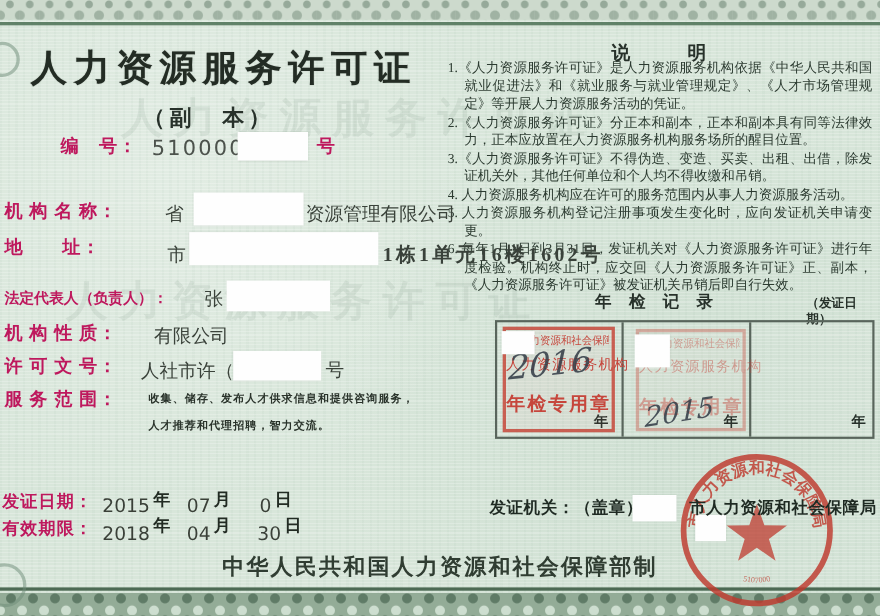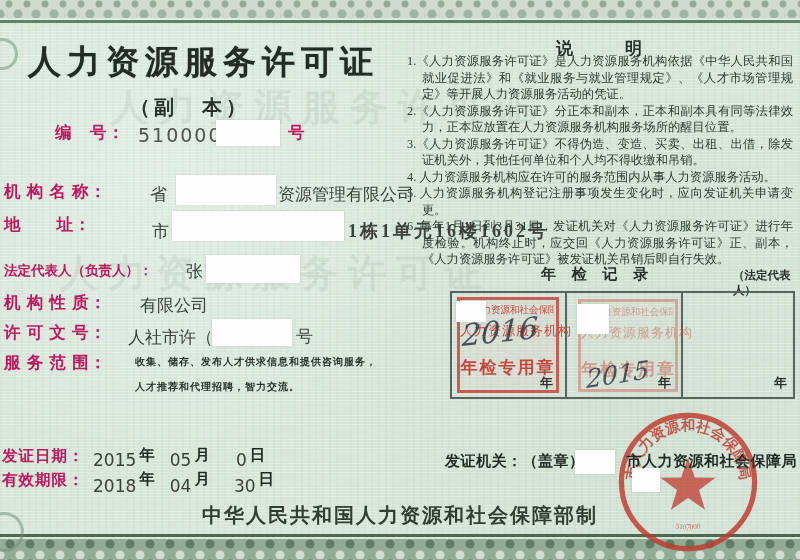--- a/index.html
+++ b/index.html
@@ -116,42 +116,42 @@
   <div class="abs lbl" style="left:4px; top:322px;">许 可 文 号：</div>
   <div class="abs val" style="left:128px; top:326px;">人社市许（</div>
   <div class="abs val" style="left:296px; top:325px;">号</div>
 
   <div class="abs lbl" style="left:4px; top:352px;">服 务 范 围：</div>
   <div class="abs val scope" style="left:113px; top:355px;">收集、储存、发布人才供求信息和提供咨询服务，</div>
   <div class="abs val scope" style="left:113px; top:380px;">人才推荐和代理招聘，智力交流。</div>
 
   <div class="abs lbl" style="left:2px; top:446px; font-size:15.5px;">发证日期：</div>
   <div class="abs date-row" style="left:90px; top:444px;">
-    <span class="d-num" style="top:6px;">2015</span><span class="d-unit">年</span><span class="d-num" style="top:6px;">05</span><span class="d-unit">月</span><span class="d-num" style="top:6px; margin-left:14px;">0</span><span class="d-unit">日</span>
+    <span class="d-num" style="top:6px;">2015</span><span class="d-unit">年</span><span class="d-num" style="top:6px;">07</span><span class="d-unit">月</span><span class="d-num" style="top:6px; margin-left:14px;">0</span><span class="d-unit">日</span>
   </div>
 
   <div class="abs lbl" style="left:2px; top:470px; font-size:15.5px;">有效期限：</div>
   <div class="abs date-row" style="left:90px; top:468px;">
     <span class="d-num" style="top:8px;">2018</span><span class="d-unit">年</span><span class="d-num" style="top:8px;">04</span><span class="d-unit">月</span><span class="d-num" style="top:8px; margin-left:12px;">30</span><span class="d-unit">日</span>
   </div>
 
   <div class="abs footer">中华人民共和国人力资源和社会保障部制</div>
 
   <div class="abs notes-title">说　　明</div>
   <div class="abs notes">
     <div class="note-item">1.《人力资源服务许可证》是人力资源服务机构依据《中华人民共和国就业促进法》和《就业服务与就业管理规定》、《人才市场管理规定》等开展人力资源服务活动的凭证。</div>
     <div class="note-item">2.《人力资源服务许可证》分正本和副本，正本和副本具有同等法律效力，正本应放置在人力资源服务机构服务场所的醒目位置。</div>
     <div class="note-item">3.《人力资源服务许可证》不得伪造、变造、买卖、出租、出借，除发证机关外，其他任何单位和个人均不得收缴和吊销。</div>
     <div class="note-item">4. 人力资源服务机构应在许可的服务范围内从事人力资源服务活动。</div>
     <div class="note-item">5. 人力资源服务机构登记注册事项发生变化时，应向发证机关申请变更。</div>
     <div class="note-item">6. 每年1月1日到3月31日，发证机关对《人力资源服务许可证》进行年度检验。机构终止时，应交回《人力资源服务许可证》正、副本，《人力资源服务许可证》被发证机关吊销后即自行失效。</div>
   </div>
 
   <div class="abs insp-title">年 检 记 录</div>
-  <div class="abs insp-note">（法定代表人）</div>
+  <div class="abs insp-note">（发证日期）</div>
 
   <div class="abs vt-table">
     <div class="vt-div" style="left:113px;"></div>
     <div class="vt-div" style="left:229px;"></div>
     <span class="year-unit" style="left:88px;">年</span>
     <span class="year-unit" style="left:206px;">年</span>
     <span class="year-unit" style="left:322px;">年</span>
   </div>
 
   <div class="stamp" style="left:457px; top:297px; width:102px; height:96px;">

